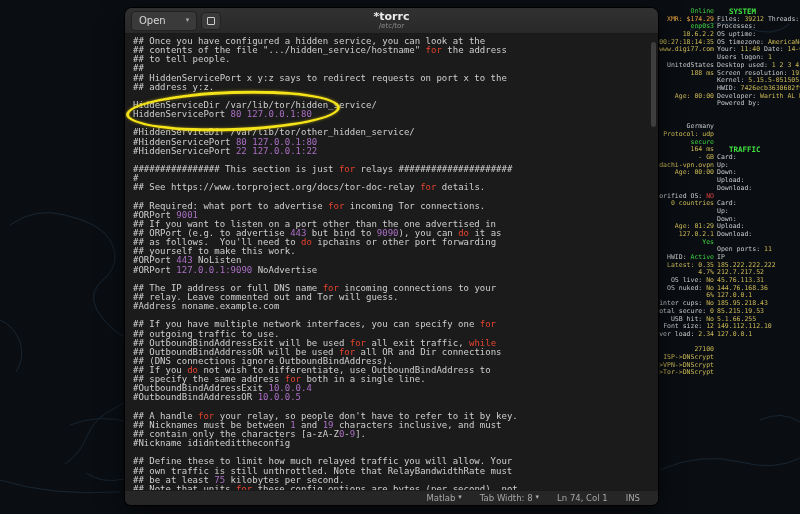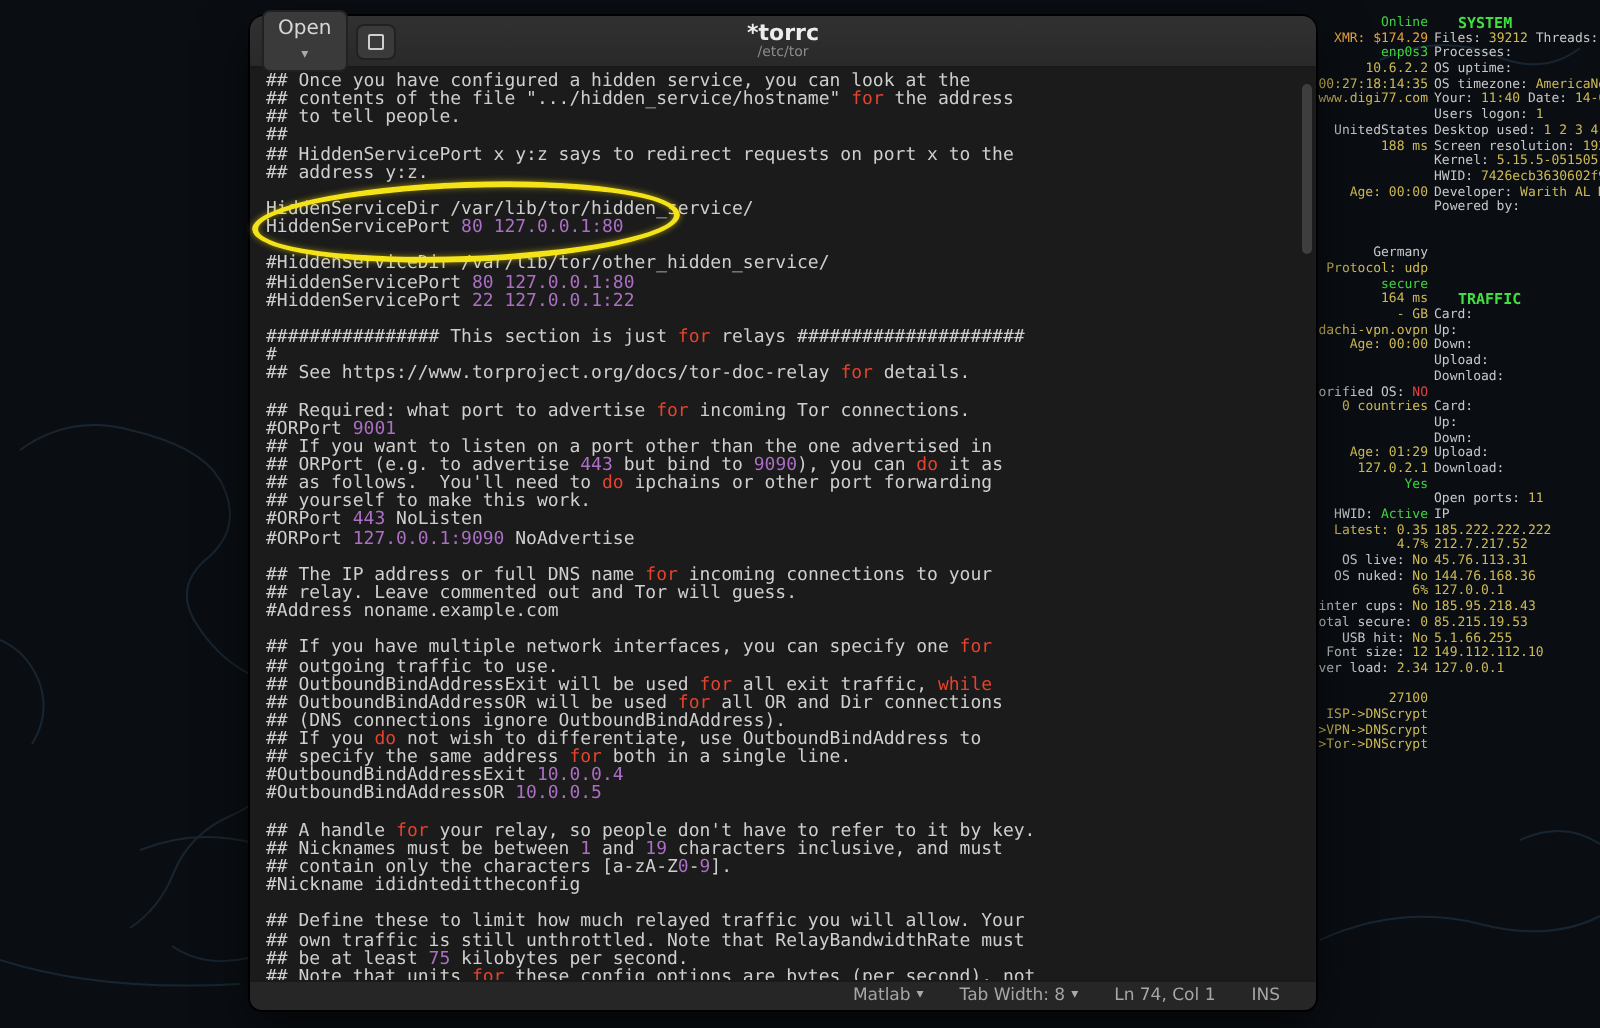--- a/index.html
+++ b/index.html
@@ -15,21 +15,21 @@
             background:#1b1b1b; border-radius:8px 8px 6px 6px; z-index:5;
             box-shadow:0 8px 26px rgba(0,0,0,.7), 0 0 0 1px #000;
             display:flex; flex-direction:column; }
   .headerbar { height:26px; background:linear-gradient(#313131,#292929);
                border-bottom:1px solid #191919; border-radius:7px 7px 0 0;
                display:flex; align-items:center; padding:0 6px; position:relative; flex:none; }
   .hb-left,.hb-right { display:flex; align-items:center; gap:4px; }
   .hb-right { margin-left:auto; }
   .btn { background:#3a3a3a; border:1px solid #212121; border-radius:4px; color:#d6d6d6;
          font-size:10px; line-height:1; padding:4px 7px; display:flex; align-items:center;
-         gap:4px; font-family:"DejaVu Sans", sans-serif; cursor:default;flex-direction:column; }
+         gap:20px; font-family:"DejaVu Sans", sans-serif; cursor:default; }
   .icon-btn { padding:4px 5px; }
   .caret { font-size:7px; color:#aaa; }
   .newdoc-icon { display:inline-block; width:8px; height:8px; border:1px solid #cfcfcf; border-radius:1px; }
   .hb-center { position:absolute; left:50%; transform:translateX(-50%); text-align:center; top:3px; }
   .title { font-size:11px; font-weight:bold; color:#ececec; line-height:11px; }
   .subtitle { font-size:7px; color:#8c8c8c; line-height:9px; }
   .close-btn { width:15px; height:15px; border-radius:50%; background:#2fbe4e;
                border:1px solid #1d7a32; color:#0d2c14; font-size:8px; line-height:1;
                display:flex; align-items:center; justify-content:center; padding:0; }
 

